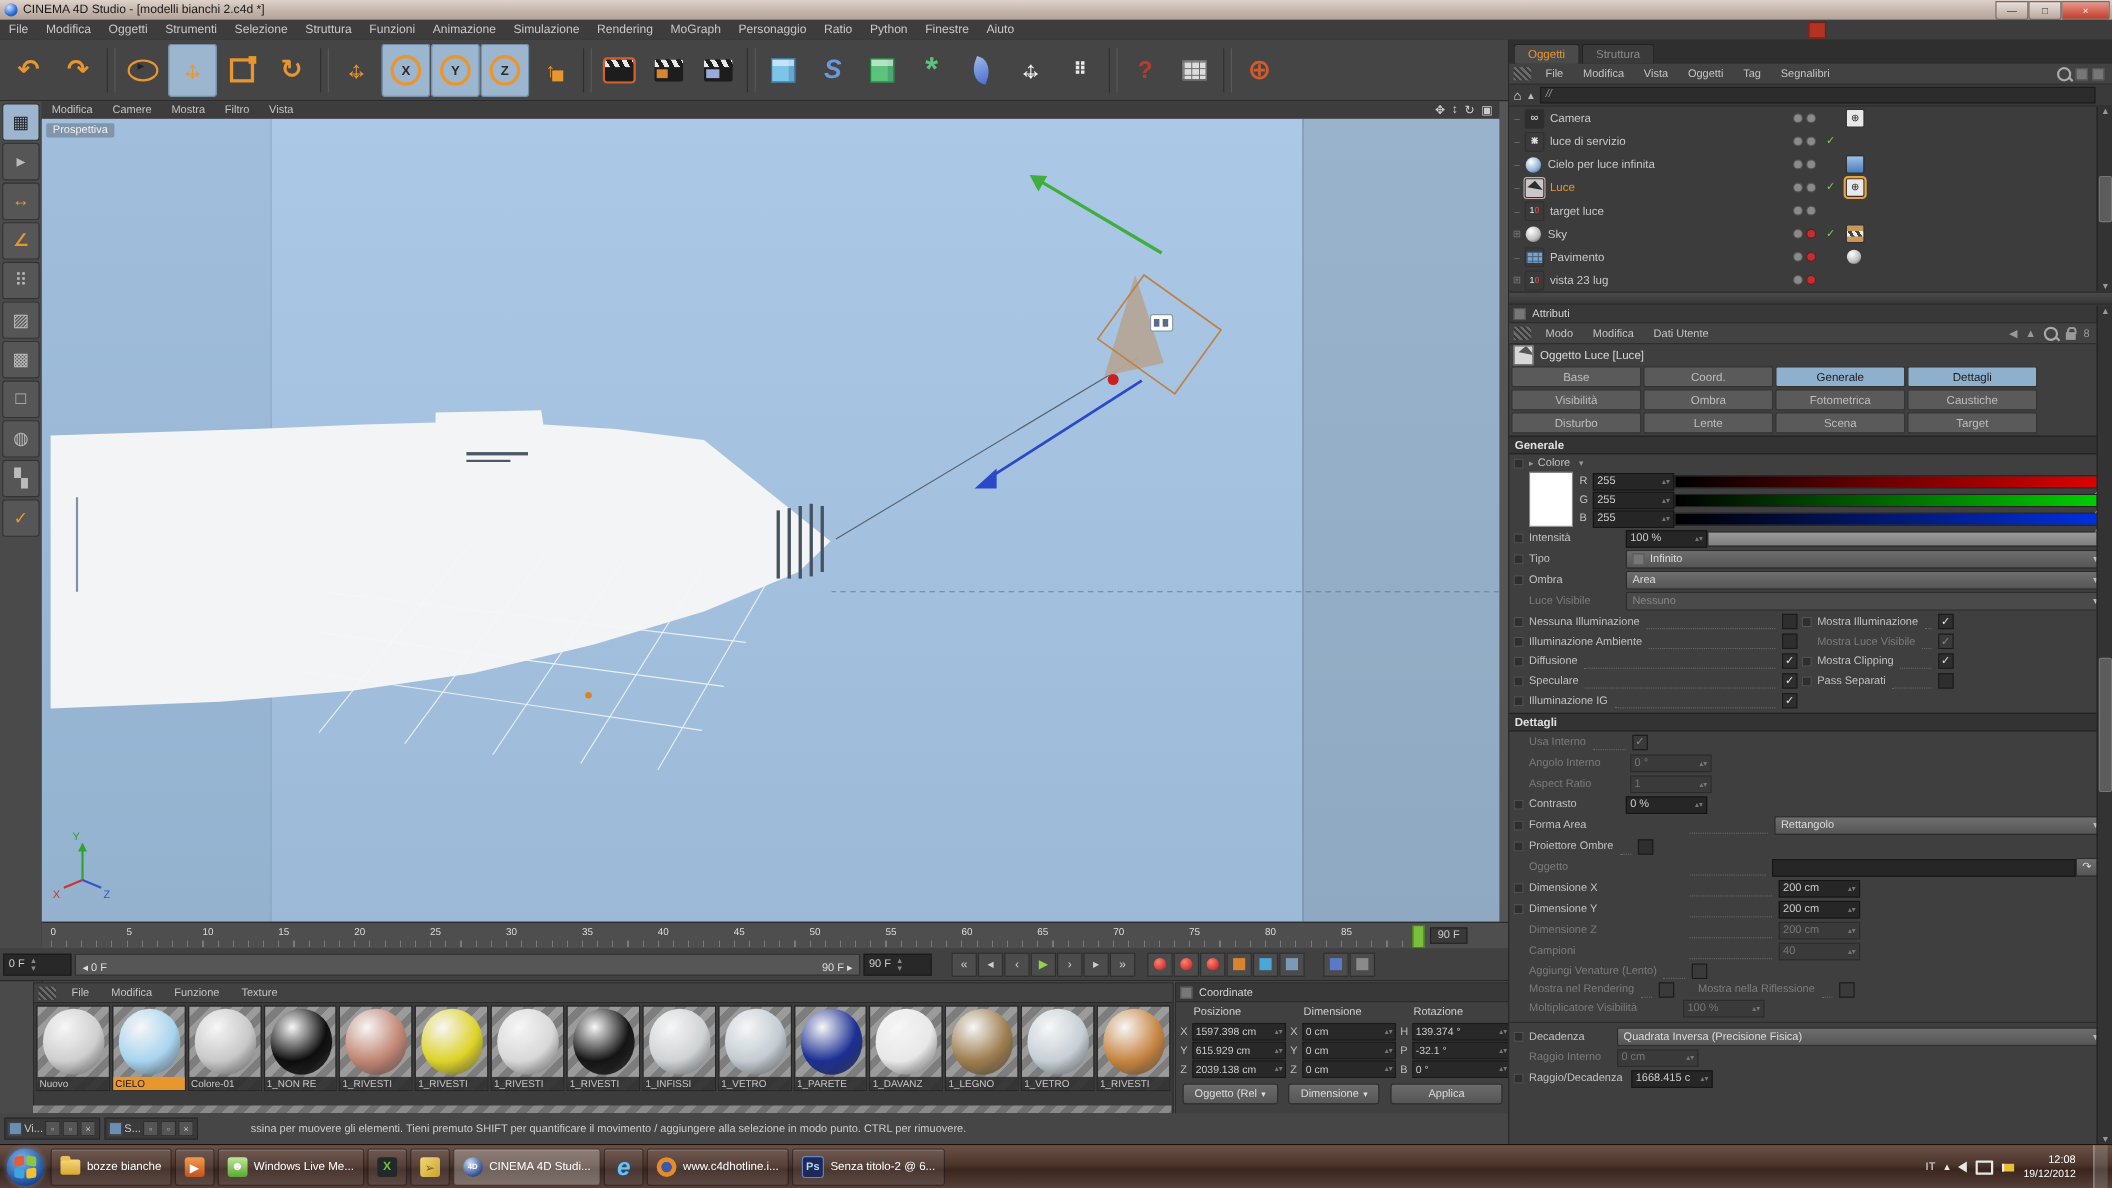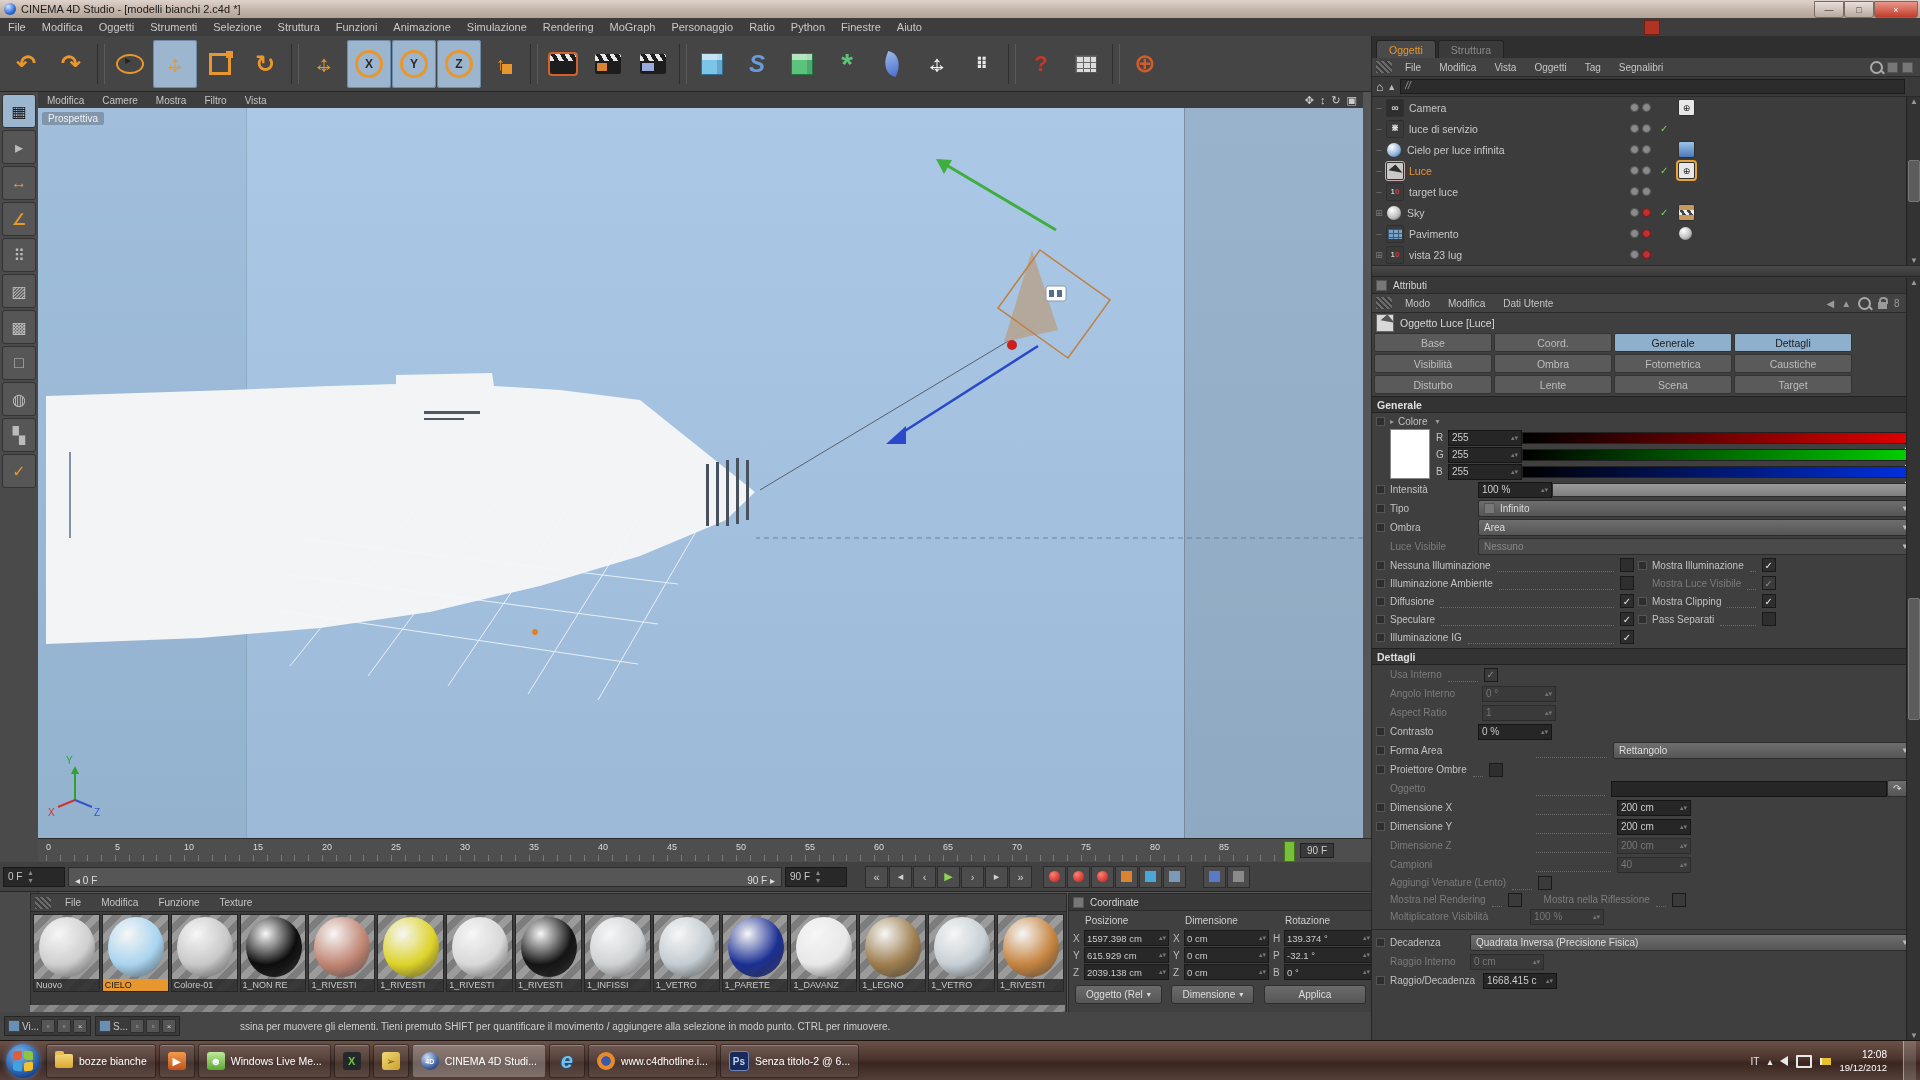--- a/index.html
+++ b/index.html
@@ -126,21 +126,21 @@
   .cbtn{height:17px;background:linear-gradient(180deg,#6b6b6b,#565656);border:1px solid #2e2e2e;
     border-radius:3px;color:#ddd;font-size:10px;display:flex;align-items:center;justify-content:center;padding:0 10px;gap:4px}
   
   #bottomstrip{position:absolute;left:0;top:1012px;width:1371px;height:28px;background:#464646;
     display:flex;align-items:center;font-size:10px;color:#c8c8c8}
   .minitab{display:flex;align-items:center;gap:2px;background:#3a3a3a;border:1px solid #262626;
     height:18px;padding:0 3px;margin-left:4px}
   .minitab .ic{width:10px;height:10px;background:#6a8fb5;border:1px solid #444}
   .minibtn{width:12px;height:12px;background:#555;border:1px solid #2e2e2e;color:#ccc;font-size:8px;
     display:flex;align-items:center;justify-content:center}
-  #statustext{margin-left:60px;white-space:nowrap;overflow:hidden;color:#cfcfcf}
+  #statustext{margin-left:48px;white-space:nowrap;overflow:hidden;color:#cfcfcf}
   
   #rightpanel{position:absolute;left:1371px;top:36px;width:549px;height:1004px;background:#3f3f3f;border-left:1px solid #262626;font-size:10px;color:#c5c5c5}
   .rtabs{height:22px;background:#2f2f2f;display:flex;align-items:flex-end;padding-left:4px;gap:2px}
   .rtab{height:17px;padding:0 12px;display:flex;align-items:center;background:#3a3a3a;color:#8a8a8a;
     border:1px solid #222;border-bottom:none;border-radius:3px 3px 0 0;font-size:10.5px}
   .rtab.on{background:#4a4a4a;color:#e8962e}
   .ommenu{height:18px;background:#424242;border-bottom:1px solid #2a2a2a;display:flex;align-items:center;font-size:10px}
   .ommenu .mi{padding:0 9px}
   .ommenu .right{margin-left:auto;display:flex;gap:4px;padding-right:8px;align-items:center}
   .mag{width:9px;height:9px;border:2px solid #aaa;border-radius:50%;position:relative}

